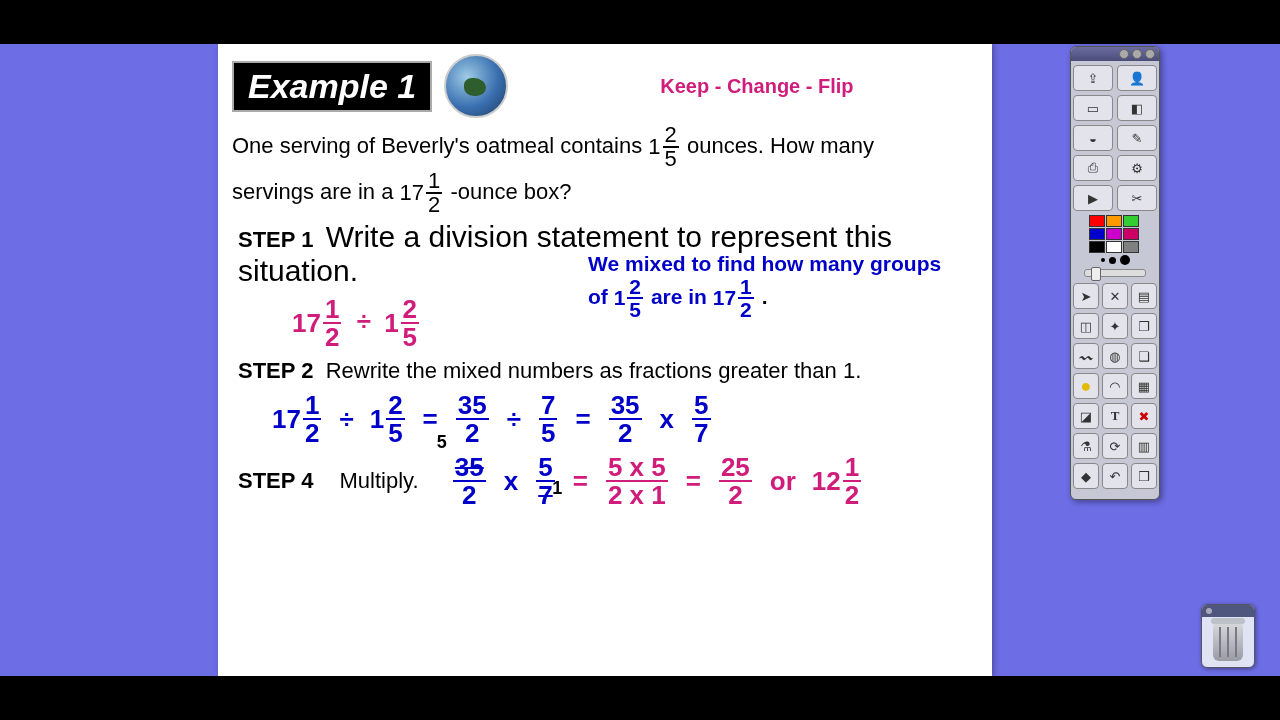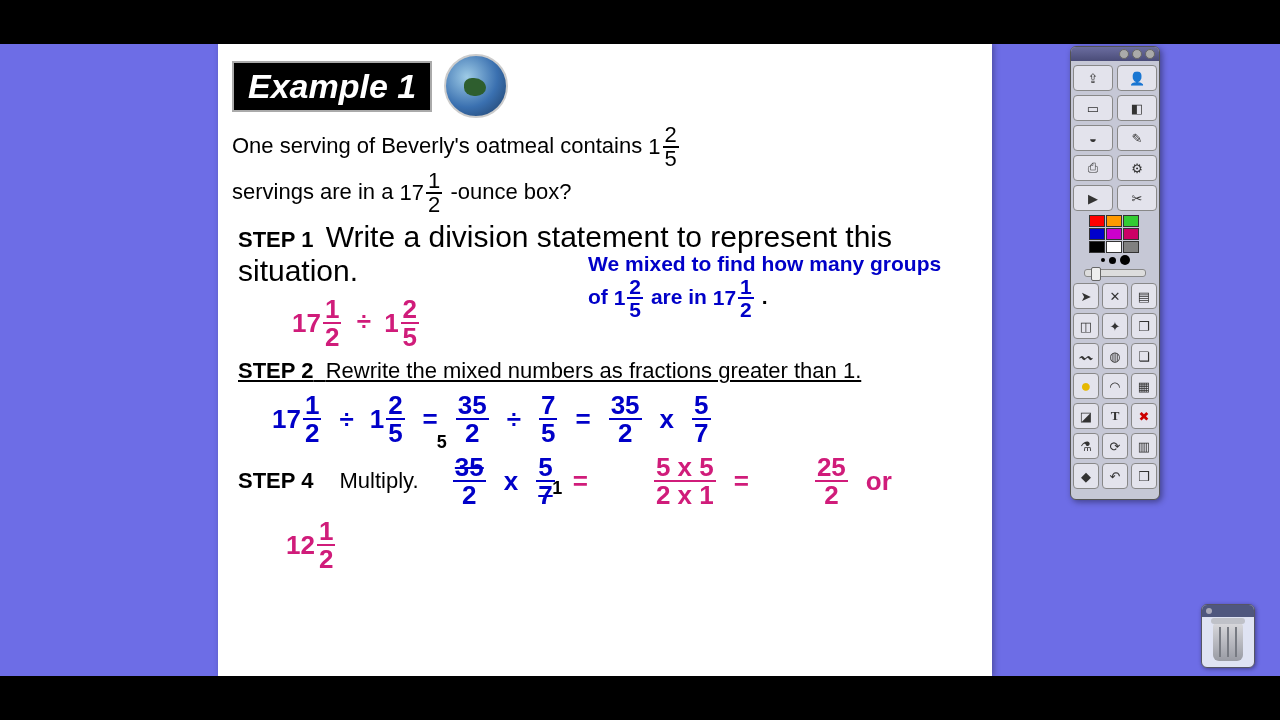--- a/index.html
+++ b/index.html
@@ -83,21 +83,21 @@
     vertical-align: middle;
     text-align: center;
     line-height: 1;
     margin: 0 2px;
   }
   .frac .num { display: block; padding: 0 2px; }
   .frac .den { display: block; border-top: 2px solid currentColor; padding: 0 2px; }
   .mixed { white-space: nowrap; }
   .mixed .whole { vertical-align: middle; }
   .step-label { font-weight: bold; font-size: 22px; }
-  .pink { color: #d01c7a; margin-left: 48px; }
+  .pink { color: #d01c7a; }
   .blue { color: #0000c8; font-weight: bold; }
   .row { margin: 2px 0 8px 6px; font-size: 22px; }
   .mathline { font-size: 26px; font-weight: bold; }
   .eq-row { display: flex; align-items: center; gap: 10px; flex-wrap: wrap; }
   .op { margin: 0 6px; }
   .explain {
     position: absolute;
     right: 14px;
     top: 208px;
     width: 390px;
@@ -215,28 +215,29 @@
 <div class="letterbox-top"></div>
 <div class="letterbox-bottom"></div>
 
 <div class="desktop">
 
   <div class="page">
 
     <div class="title-row">
       <div class="example-box">Example 1</div>
       <div class="globe" title="REAL WORLD"></div>
+      <div class="kcf">Keep - Change - Flip</div>
     </div>
 
     <div class="body-text">
       <span>One serving of Beverly's oatmeal contains </span>
       <span class="mixed">
         <span class="whole">1</span><span class="frac"><span class="num">2</span><span class="den">5</span></span>
       </span>
-      <br>
+      <span> ounces. How many</span><br>
       <span>servings are in a </span>
       <span class="mixed">
         <span class="whole">17</span><span class="frac"><span class="num">1</span><span class="den">2</span></span>
       </span>
       <span> -ounce box?</span>
     </div>
 
     <div class="row">
       <span class="step-label">STEP 1</span>
       &nbsp;<span style="font-size:30px;">Write a division statement to represent this situation.</span>
@@ -251,21 +252,21 @@
       <div>We mixed to find how many groups</div>
       <div>
         <span>of </span>
         <span class="mixed"><span class="whole">1</span><span class="frac"><span class="num">2</span><span class="den">5</span></span></span>
         <span> are in  </span>
         <span class="mixed"><span class="whole">17</span><span class="frac"><span class="num">1</span><span class="den">2</span></span></span>
         <span style="color:#000;">.</span>
       </div>
     </div>
 
-    <div class="row" style="margin-top:2px;text-decoration:underline;">
+    <div class="row" style="margin-top:2px;">
       <span class="step-label">STEP 2</span>
       &nbsp;<span style="font-size:22px;">Rewrite the mixed numbers as fractions greater than 1.</span>
     </div>
     <div class="row mathline blue eq-row" style="margin-left:40px;">
       <span class="mixed"><span class="whole">17</span><span class="frac"><span class="num">1</span><span class="den">2</span></span></span>
       <span class="op">÷</span>
       <span class="mixed"><span class="whole">1</span><span class="frac"><span class="num">2</span><span class="den">5</span></span></span>
       <span class="op">=</span>
       <span class="frac">
           <span class="num">35</span>

